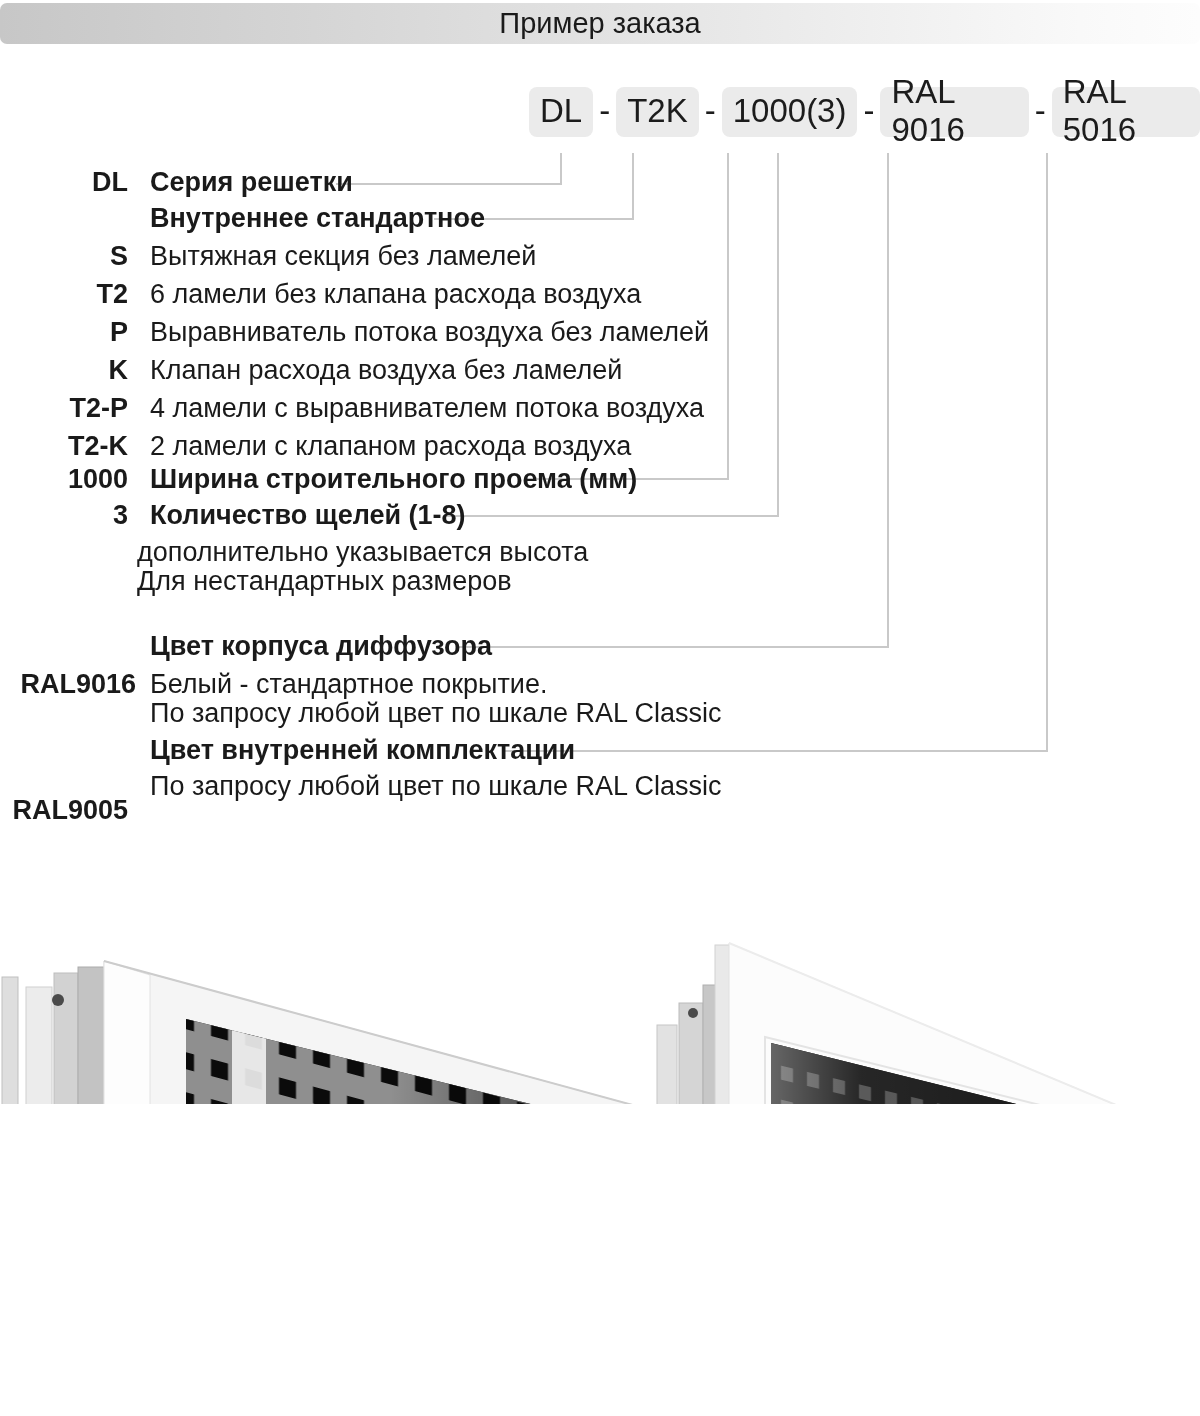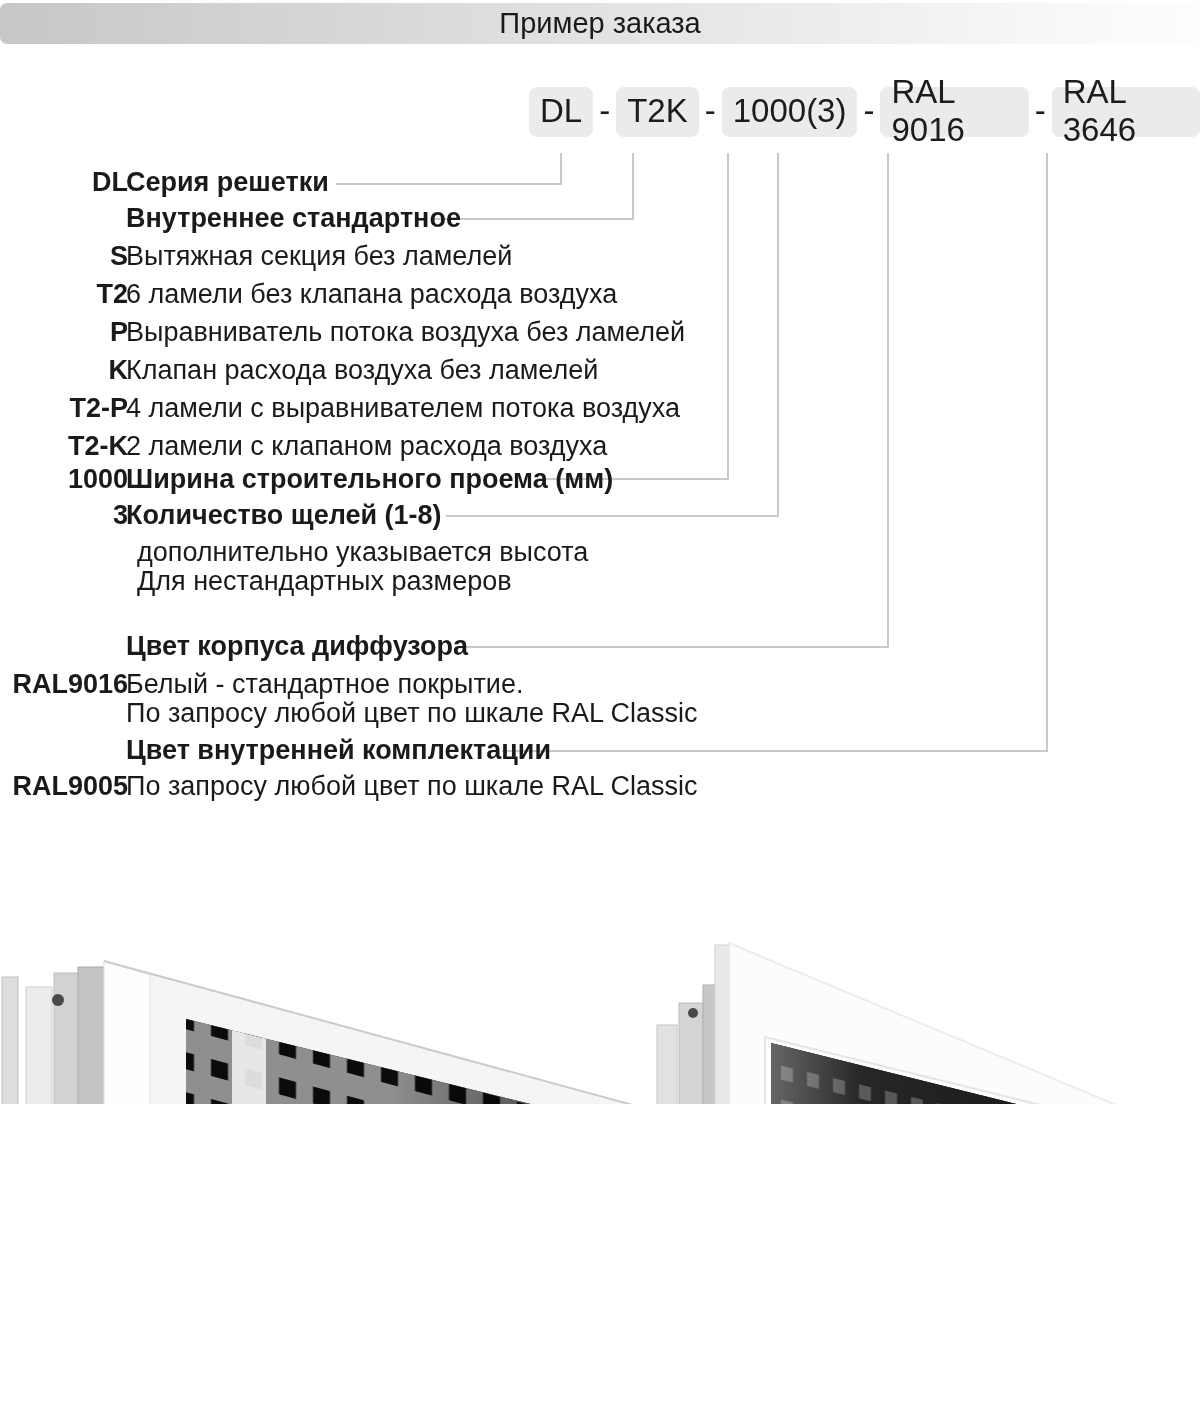--- a/index.html
+++ b/index.html
@@ -9,21 +9,21 @@
         background:linear-gradient(90deg,#c7c7c7 0%,#d6d6d6 28%,#e9e9e9 62%,#f9f9f9 90%,#fdfdfd 100%);
         display:flex;align-items:center;justify-content:center;font-size:29px;}
   .code-row{position:absolute;left:529px;top:87px;height:50px;display:flex;align-items:center;
         font-size:33px;color:#1c1c1c;}
   .code-box{background:#ebebeb;border-radius:8px;height:48px;display:flex;align-items:center;
         padding:0 11px 2px;}
   .dash{margin:0 6px;padding-bottom:2px;}
   .conn{position:absolute;border-right:2px solid #c9c9c9;border-bottom:2px solid #c9c9c9;}
   .lrow{position:absolute;left:0;width:760px;font-size:27px;line-height:32px;white-space:nowrap;}
   .lcode{position:absolute;left:0;top:0;width:128px;text-align:right;font-weight:bold;}
-  .ldesc{position:absolute;left:126px;top:0;}
+  .ldesc{position:absolute;left:150px;top:0;}
   .b{font-weight:bold;}
   .mline span{display:block;line-height:29px;}
   .imgwrap{position:absolute;}
 </style>
 </head>
 <body>
 
 <div class="page">
 
   <div class="header-bar">
@@ -32,21 +32,21 @@
 
   <div class="code-row">
     <span class="code-box">DL</span>
     <span class="dash">-</span>
     <span class="code-box">T2K</span>
     <span class="dash">-</span>
     <span class="code-box">1000(3)</span>
     <span class="dash">-</span>
     <span class="code-box">RAL 9016</span>
     <span class="dash">-</span>
-    <span class="code-box">RAL 3646</span>
+    <span class="code-box">RAL 5016</span>
   </div>
 
   <div class="conn" style="left:336px;top:153px;width:224px;height:30px;"></div>
   <div class="conn" style="left:434px;top:153px;width:198px;height:65px;"></div>
   <div class="conn" style="left:537px;top:153px;width:190px;height:325px;"></div>
   <div class="conn" style="left:446px;top:153px;width:331px;height:362px;"></div>
   <div class="conn" style="left:458px;top:153px;width:429px;height:493px;"></div>
   <div class="conn" style="left:502px;top:153px;width:544px;height:597px;"></div>
 
   <div class="lrow" style="top:166px">
@@ -91,31 +91,31 @@
   <div class="lrow mline" style="top:538px">
     <span class="ldesc" style="position:absolute;left:137px;">
       <span>дополнительно указывается высота</span>
       <span>Для нестандартных размеров</span>
     </span>
   </div>
   <div class="lrow" style="top:630px">
     <span class="ldesc b">Цвет корпуса диффузора</span>
   </div>
   <div class="lrow mline" style="top:670px">
-    <span class="lcode" style="line-height:29px;">RAL9016</span>
+    <span class="lcode" style="line-height:29px;padding-left:8px;">RAL9016</span>
     <span class="ldesc">
       <span>Белый - стандартное покрытие.</span>
       <span>По запросу любой цвет по шкале RAL Classic</span>
     </span>
   </div>
   <div class="lrow" style="top:734px">
     <span class="ldesc b">Цвет внутренней комплектации</span>
   </div>
   <div class="lrow mline" style="top:772px">
-    <span class="lcode" style="line-height:29px;">RAL9005</span>
+    <span class="lcode" style="line-height:29px;margin-top:24px;">RAL9005</span>
     <span class="ldesc">
       <span>По запросу любой цвет по шкале RAL Classic</span>
     </span>
   </div>
 
   <div class="imgwrap" style="left:0;top:955px;width:640px;height:461px;">
     <svg width="640" height="461" viewBox="0 0 640 461" xmlns="http://www.w3.org/2000/svg">
       <defs>
         <pattern id="perfA" width="34" height="40" patternUnits="userSpaceOnUse" patternTransform="matrix(1,0.27,0,1,0,0)">
           <rect width="34" height="40" fill="none"></rect>

